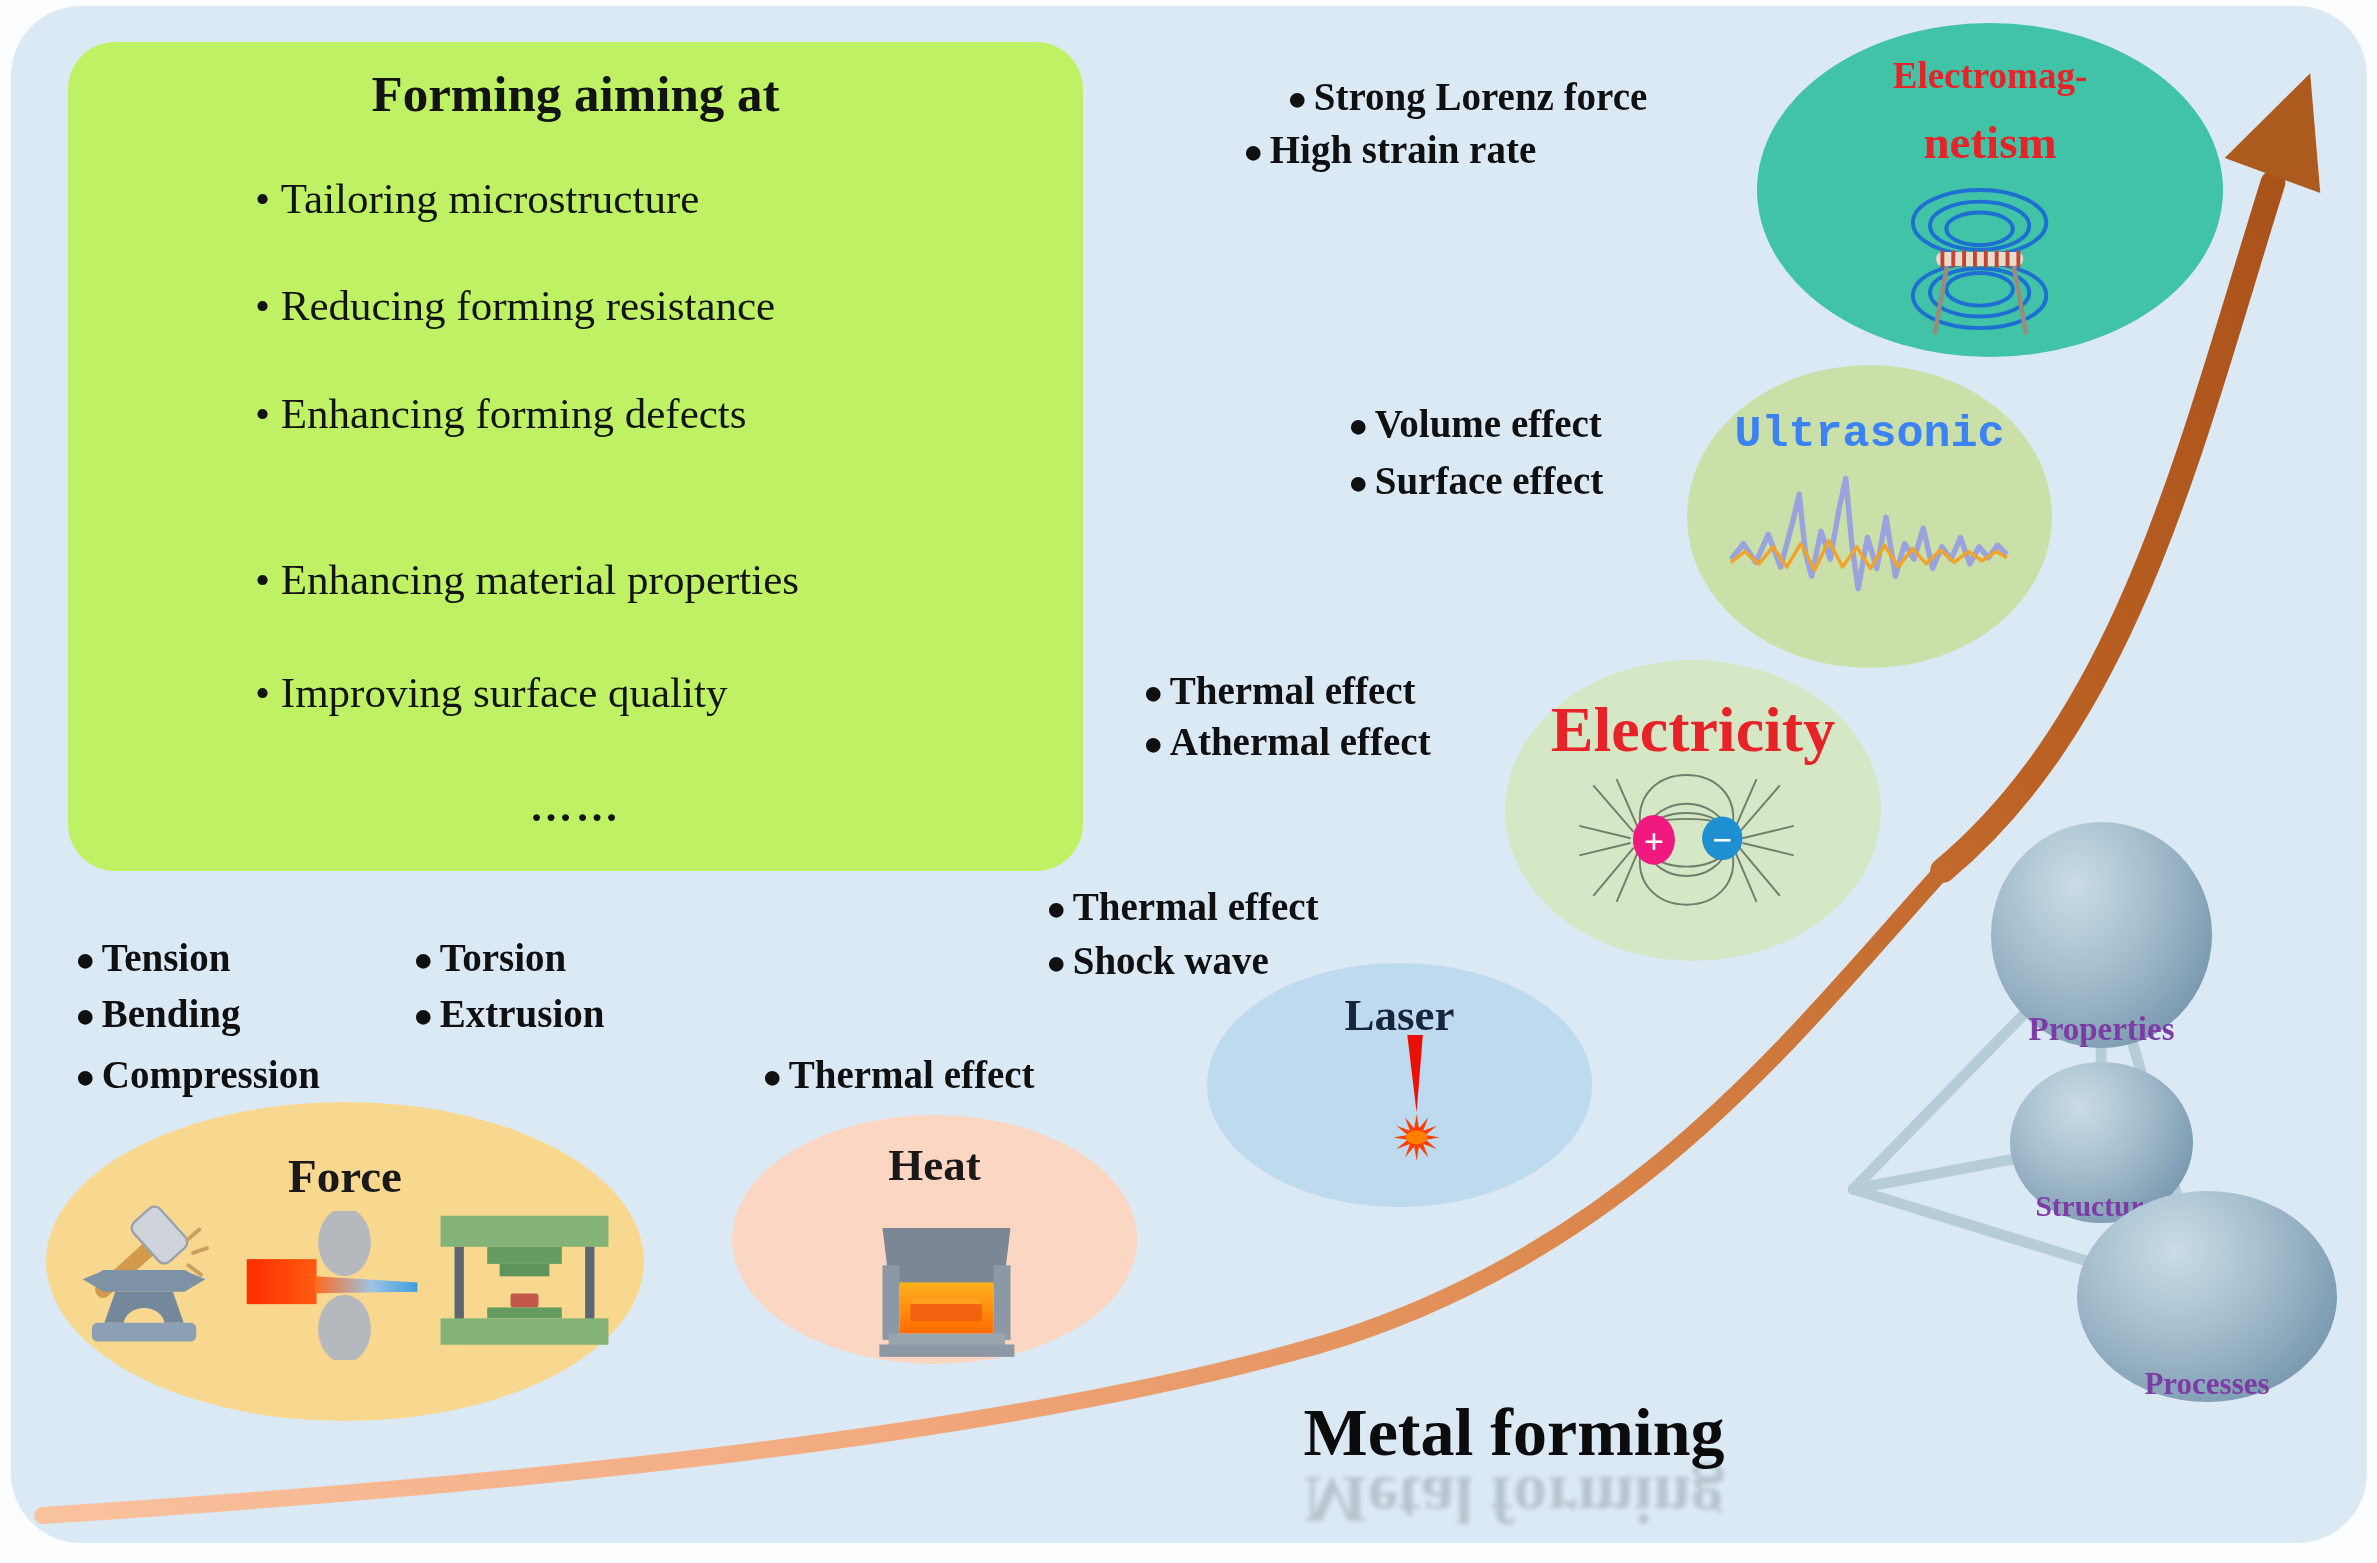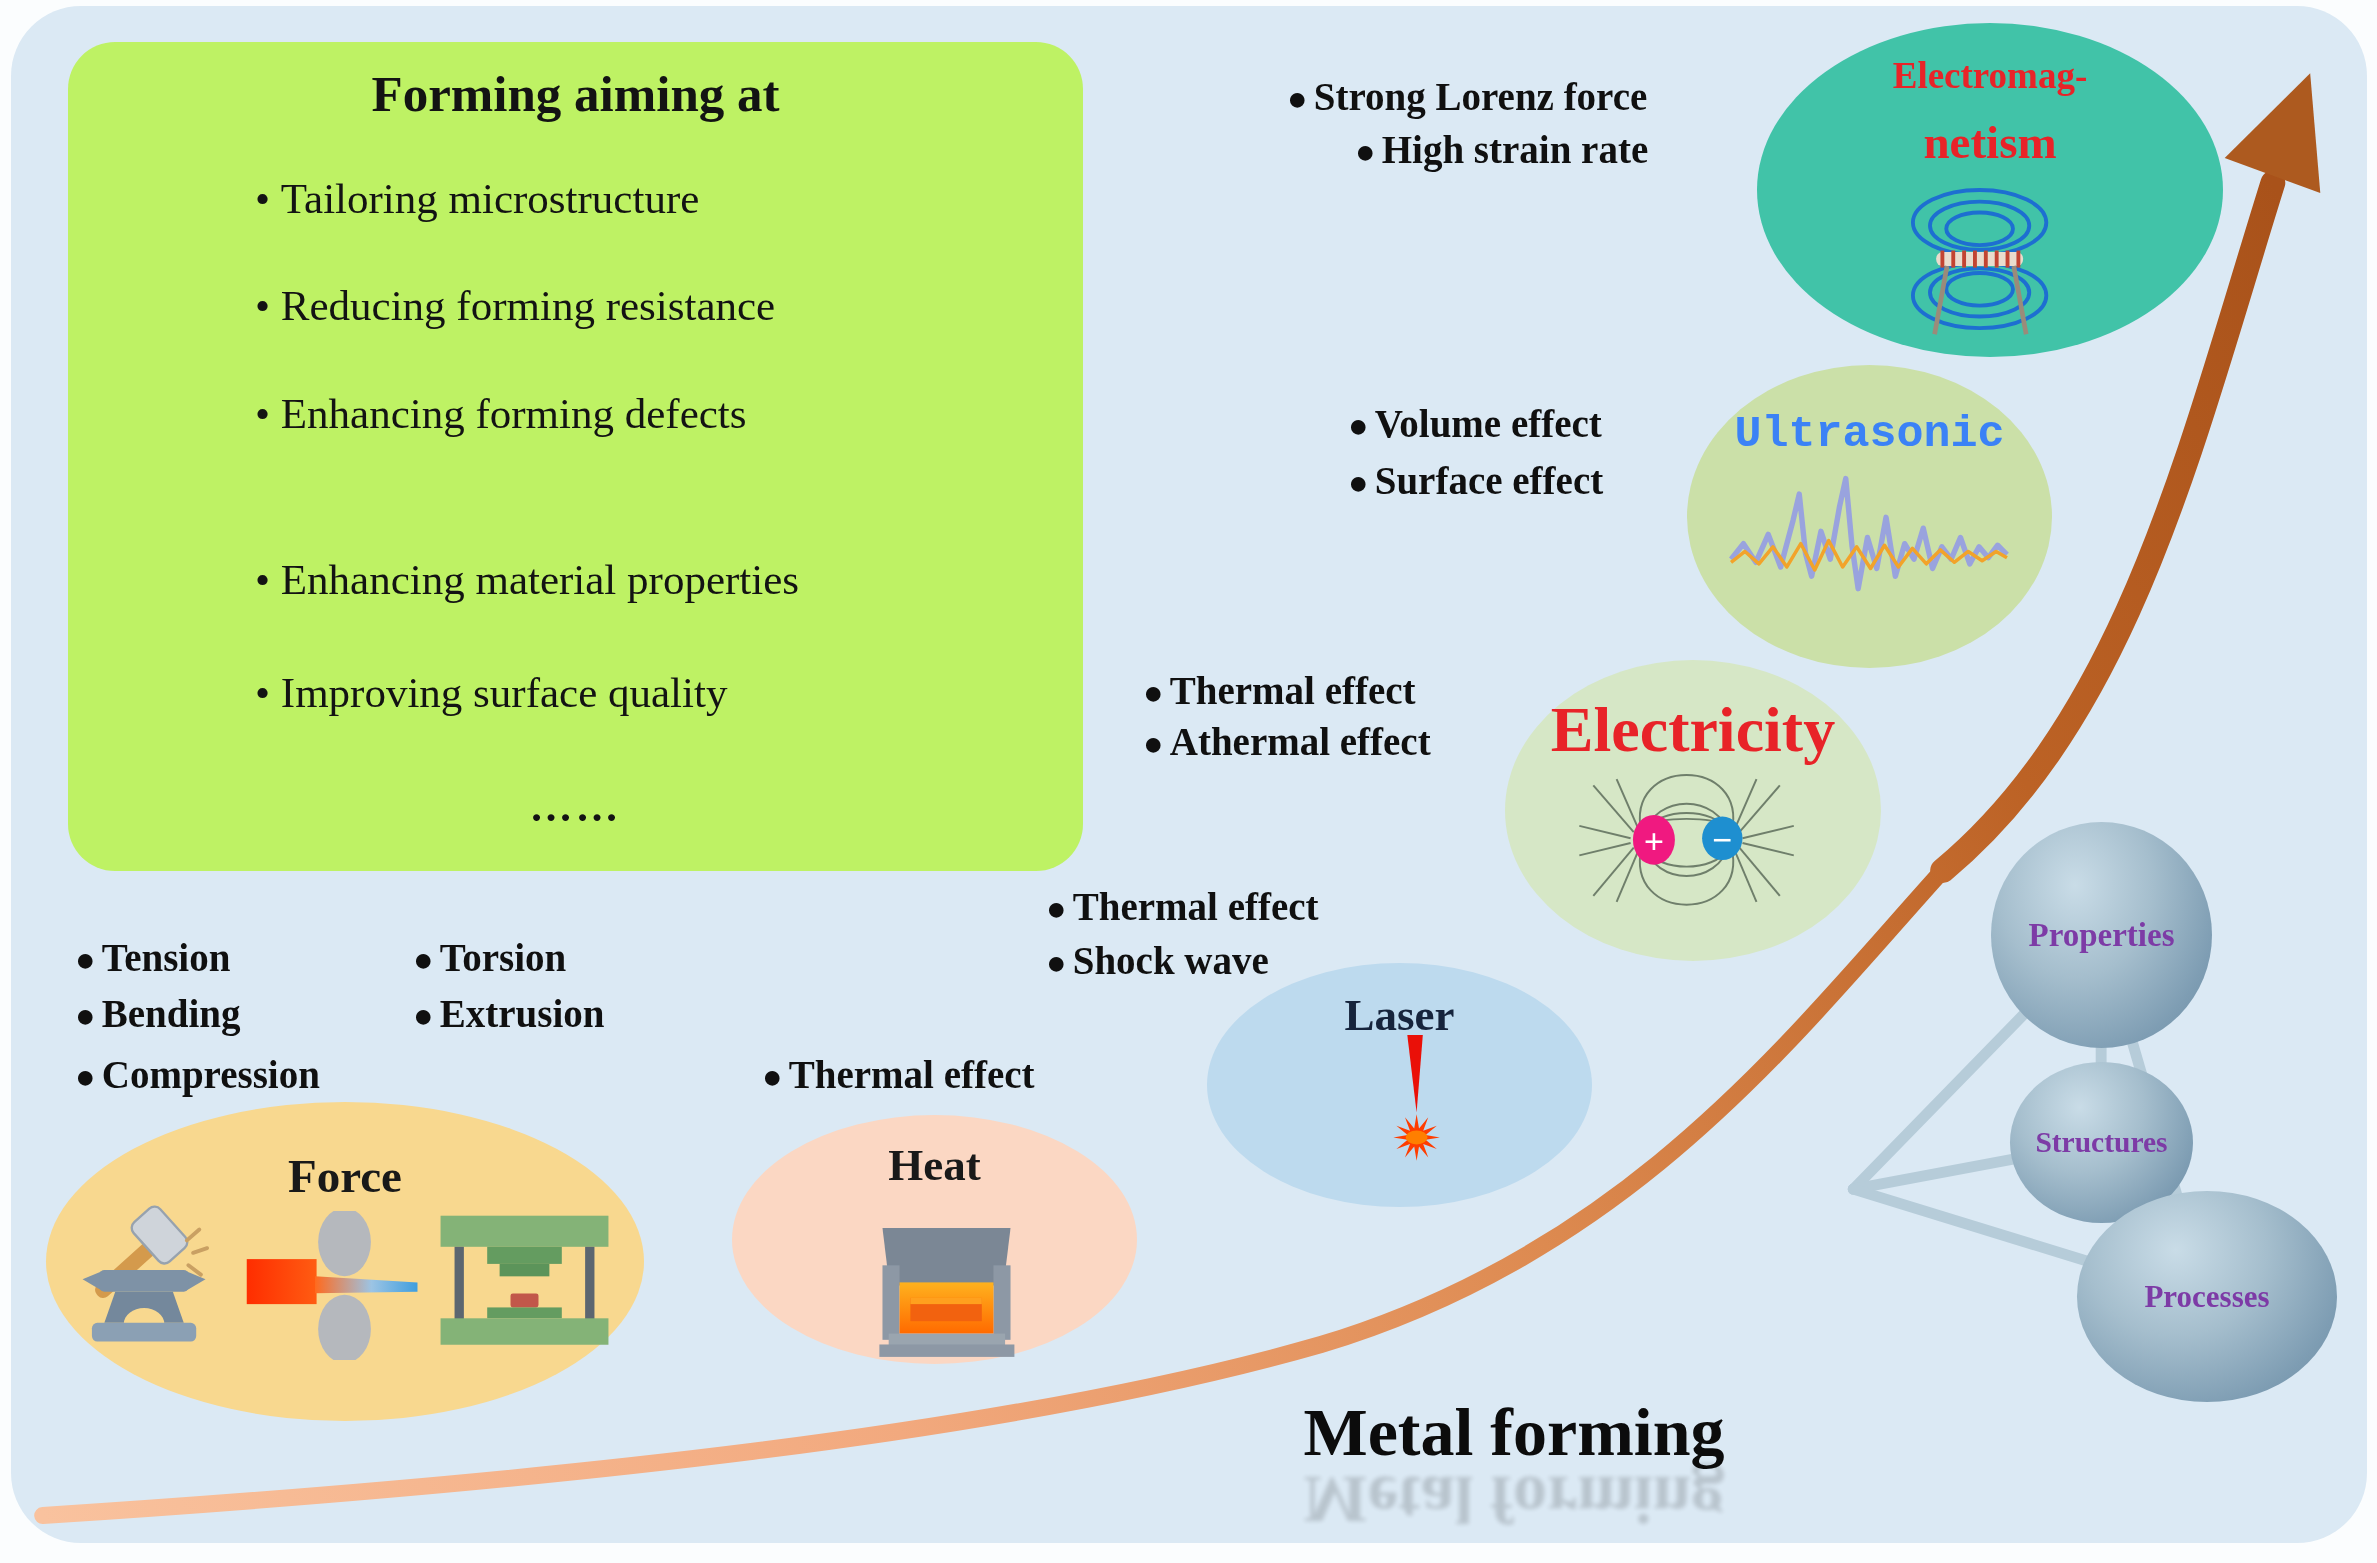--- a/index.html
+++ b/index.html
@@ -32,21 +32,21 @@
   #heat-title{left:732px;width:405px;top:1139px;font-size:45px;color:#191919;}
   #laser-title{left:1207px;width:385px;top:989px;font-size:45px;color:#16243c;}
   #electricity-title{left:1505px;width:376px;top:693px;font-size:64px;color:#e82328;}
   #ultrasonic-title{left:1687px;width:365px;top:409px;font-size:45px;color:#3b82f6;font-family:Liberation Mono, monospace;}
   #em-title1{left:1757px;width:466px;top:54px;font-size:37px;color:#e82328;}
   #em-title2{left:1757px;width:466px;top:115px;font-size:47px;color:#e82328;}
 
   .icon{position:absolute;}
 
   
-  .sphere{position:absolute;border-radius:50%;display:flex;align-items:center;justify-content:center;
+  .sphere{position:absolute;border-radius:50%;display:flex;align-items:flex-end;justify-content:center;
           background:radial-gradient(ellipse at 38% 28%, #c9dce7 0%, #a5becd 40%, #7e9db3 75%, #6a8aa1 100%);}
   .sphere-label{font-size:33px;font-weight:bold;color:#7d3ba6;white-space:nowrap;}
   #sphere-properties{left:1991px;top:822px;width:221px;height:226px;}
   #sphere-structures{left:2010px;top:1062px;width:183px;height:161px;}
   #sphere-structures .sphere-label{font-size:29.5px;}
   #sphere-element{left:1741px;top:1087px;width:227px;height:204px;}
   #sphere-processes{left:2077px;top:1191px;width:260px;height:211px;}
   #sphere-processes .sphere-label{font-size:31px;}
 
   
@@ -127,21 +127,21 @@
   <div class="bullet" style="left:1046px;top:886px">Thermal effect</div>
   <div class="bullet" style="left:1046px;top:940px">Shock wave</div>
 
   <div class="bullet" style="left:1143px;top:670px">Thermal effect</div>
   <div class="bullet" style="left:1143px;top:721px">Athermal effect</div>
 
   <div class="bullet" style="left:1348px;top:403px">Volume effect</div>
   <div class="bullet" style="left:1348px;top:460px">Surface effect</div>
 
   <div class="bullet" style="left:1287px;top:76px">Strong Lorenz force</div>
-  <div class="bullet" style="left:1355px;top:129px">High strain rate</div>
+  <div class="bullet" style="left:1243px;top:129px">High strain rate</div>
 
   <div class="ellipse-title" id="force-title">Force</div>
   <div class="ellipse-title" id="heat-title">Heat</div>
   <div class="ellipse-title" id="laser-title">Laser</div>
   <div class="ellipse-title" id="electricity-title">Electricity</div>
   <div class="ellipse-title" id="ultrasonic-title">Ultrasonic</div>
   <div class="ellipse-title" id="em-title1">Electromag-</div>
   <div class="ellipse-title" id="em-title2">netism</div>
 
   <svg class="icon" style="left:53px;top:1203px" width="179" height="144" viewBox="0 0 230 185">

